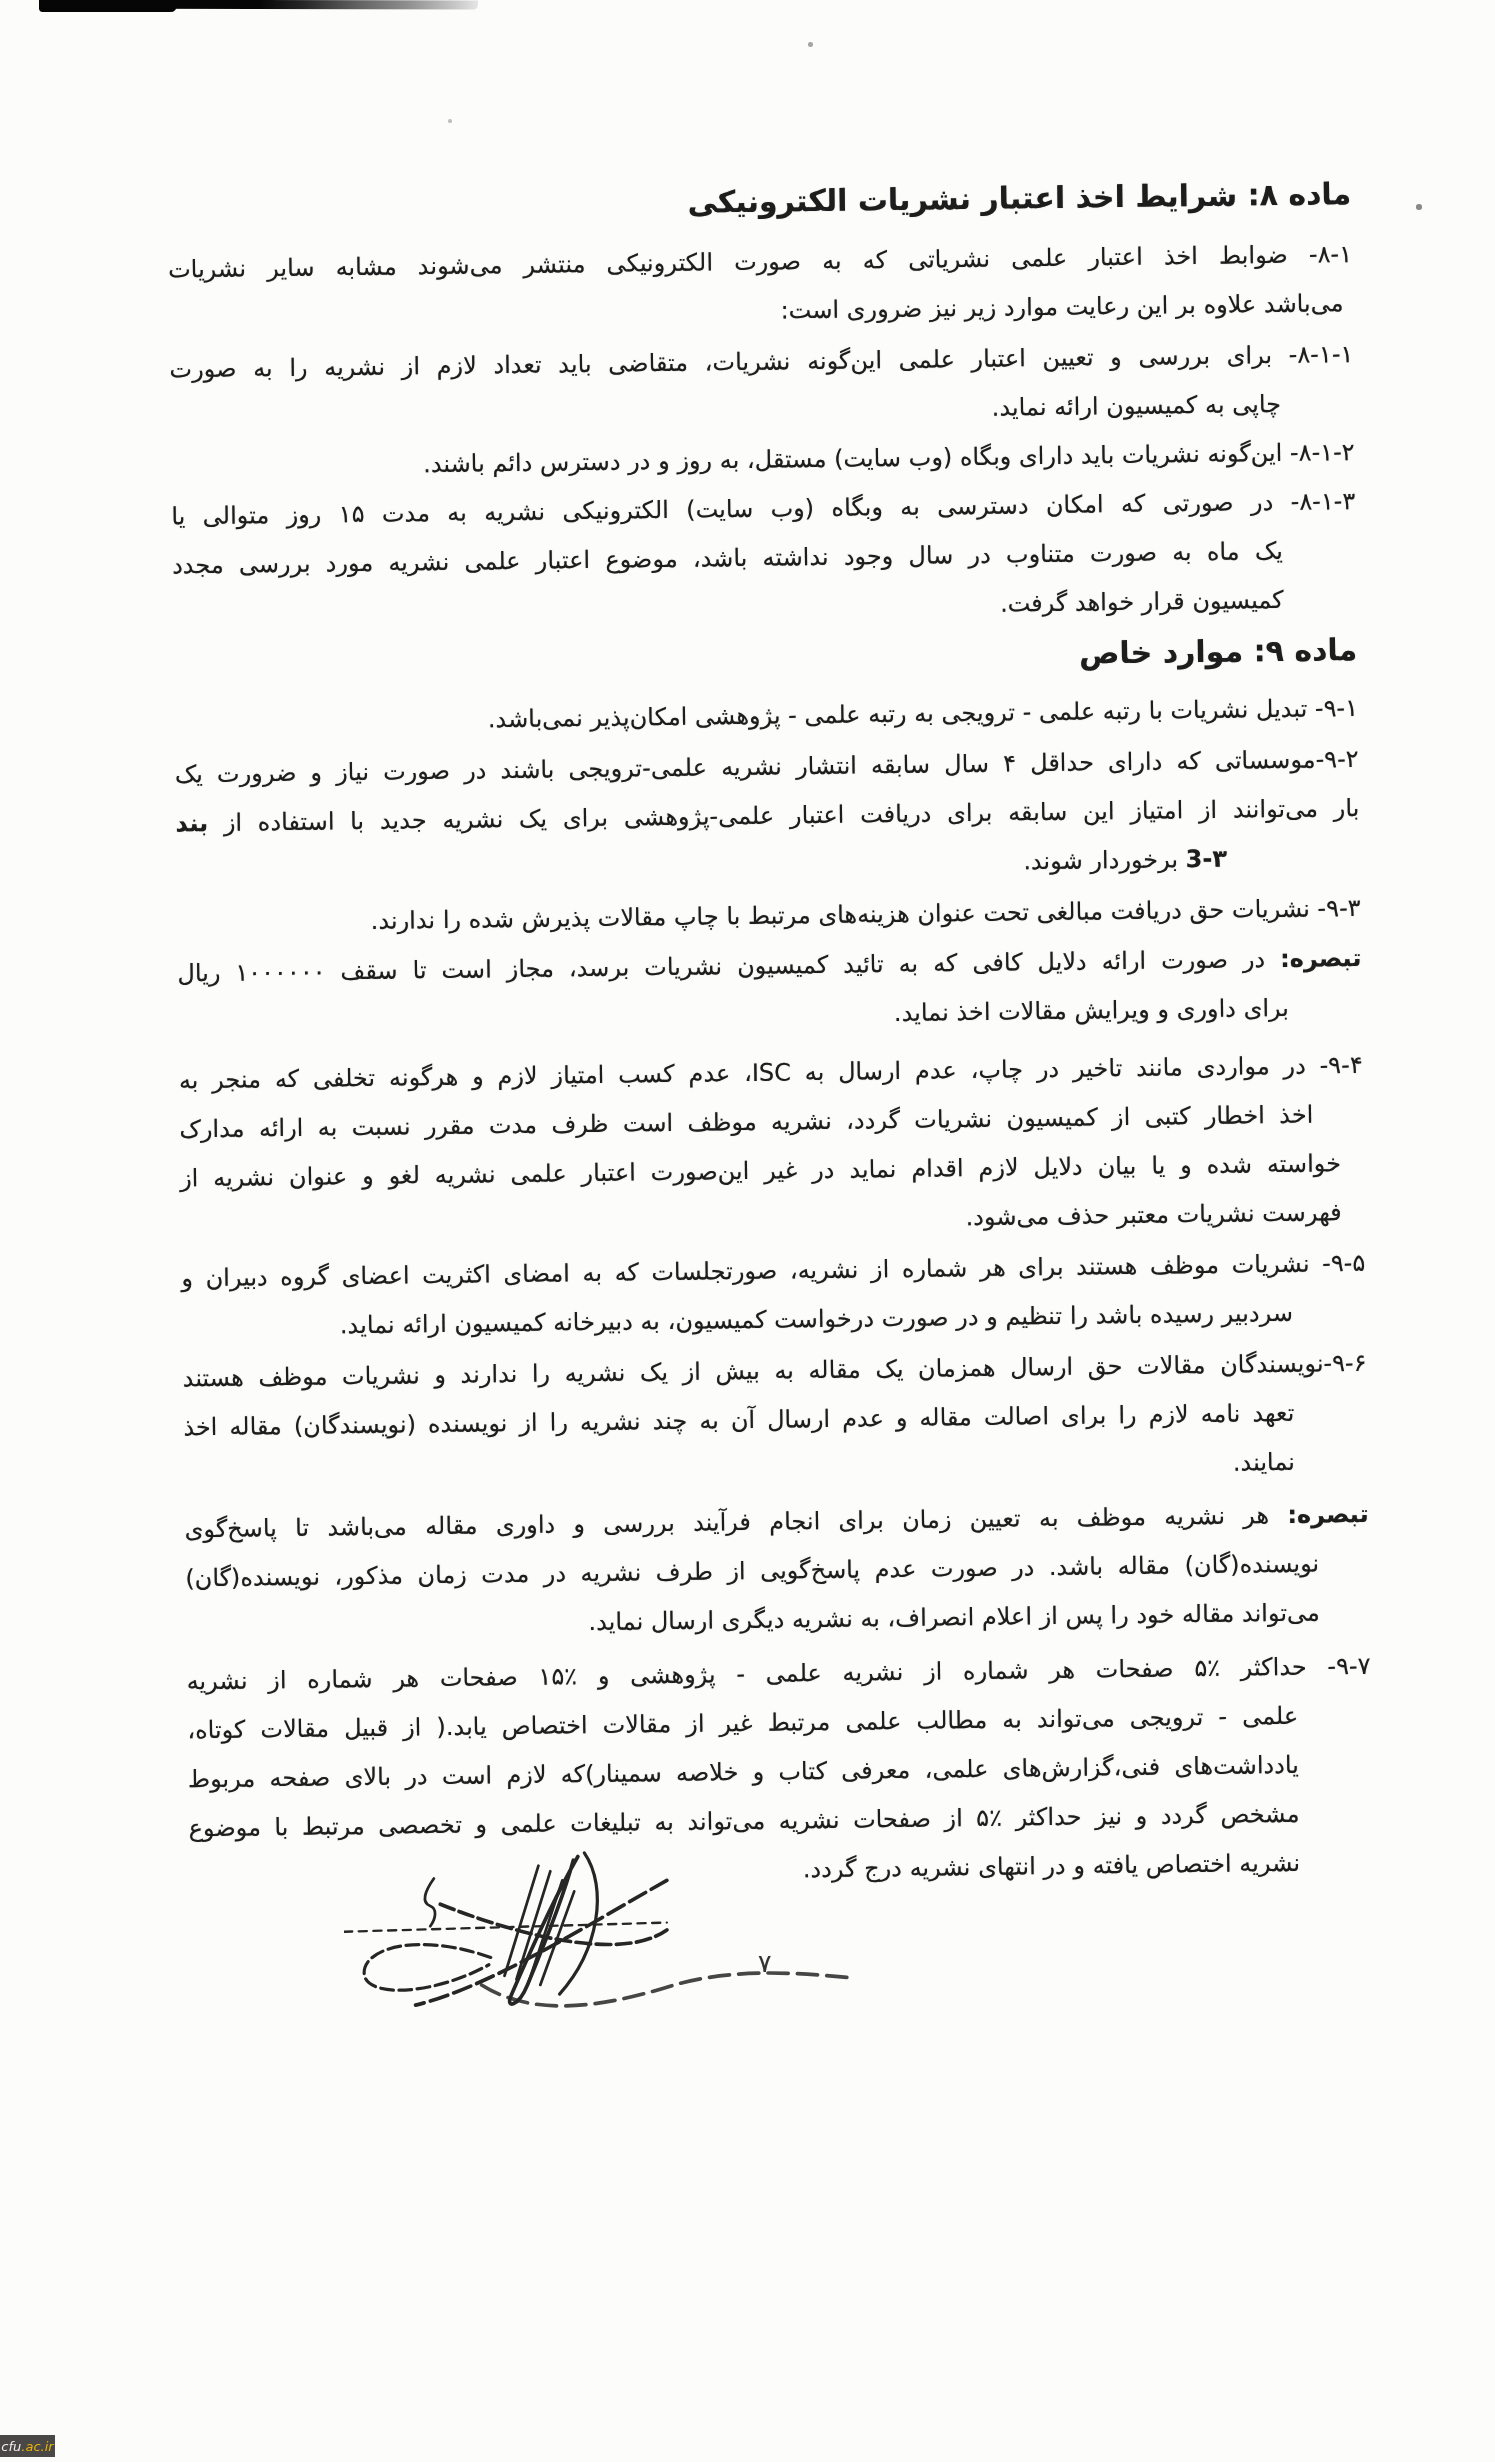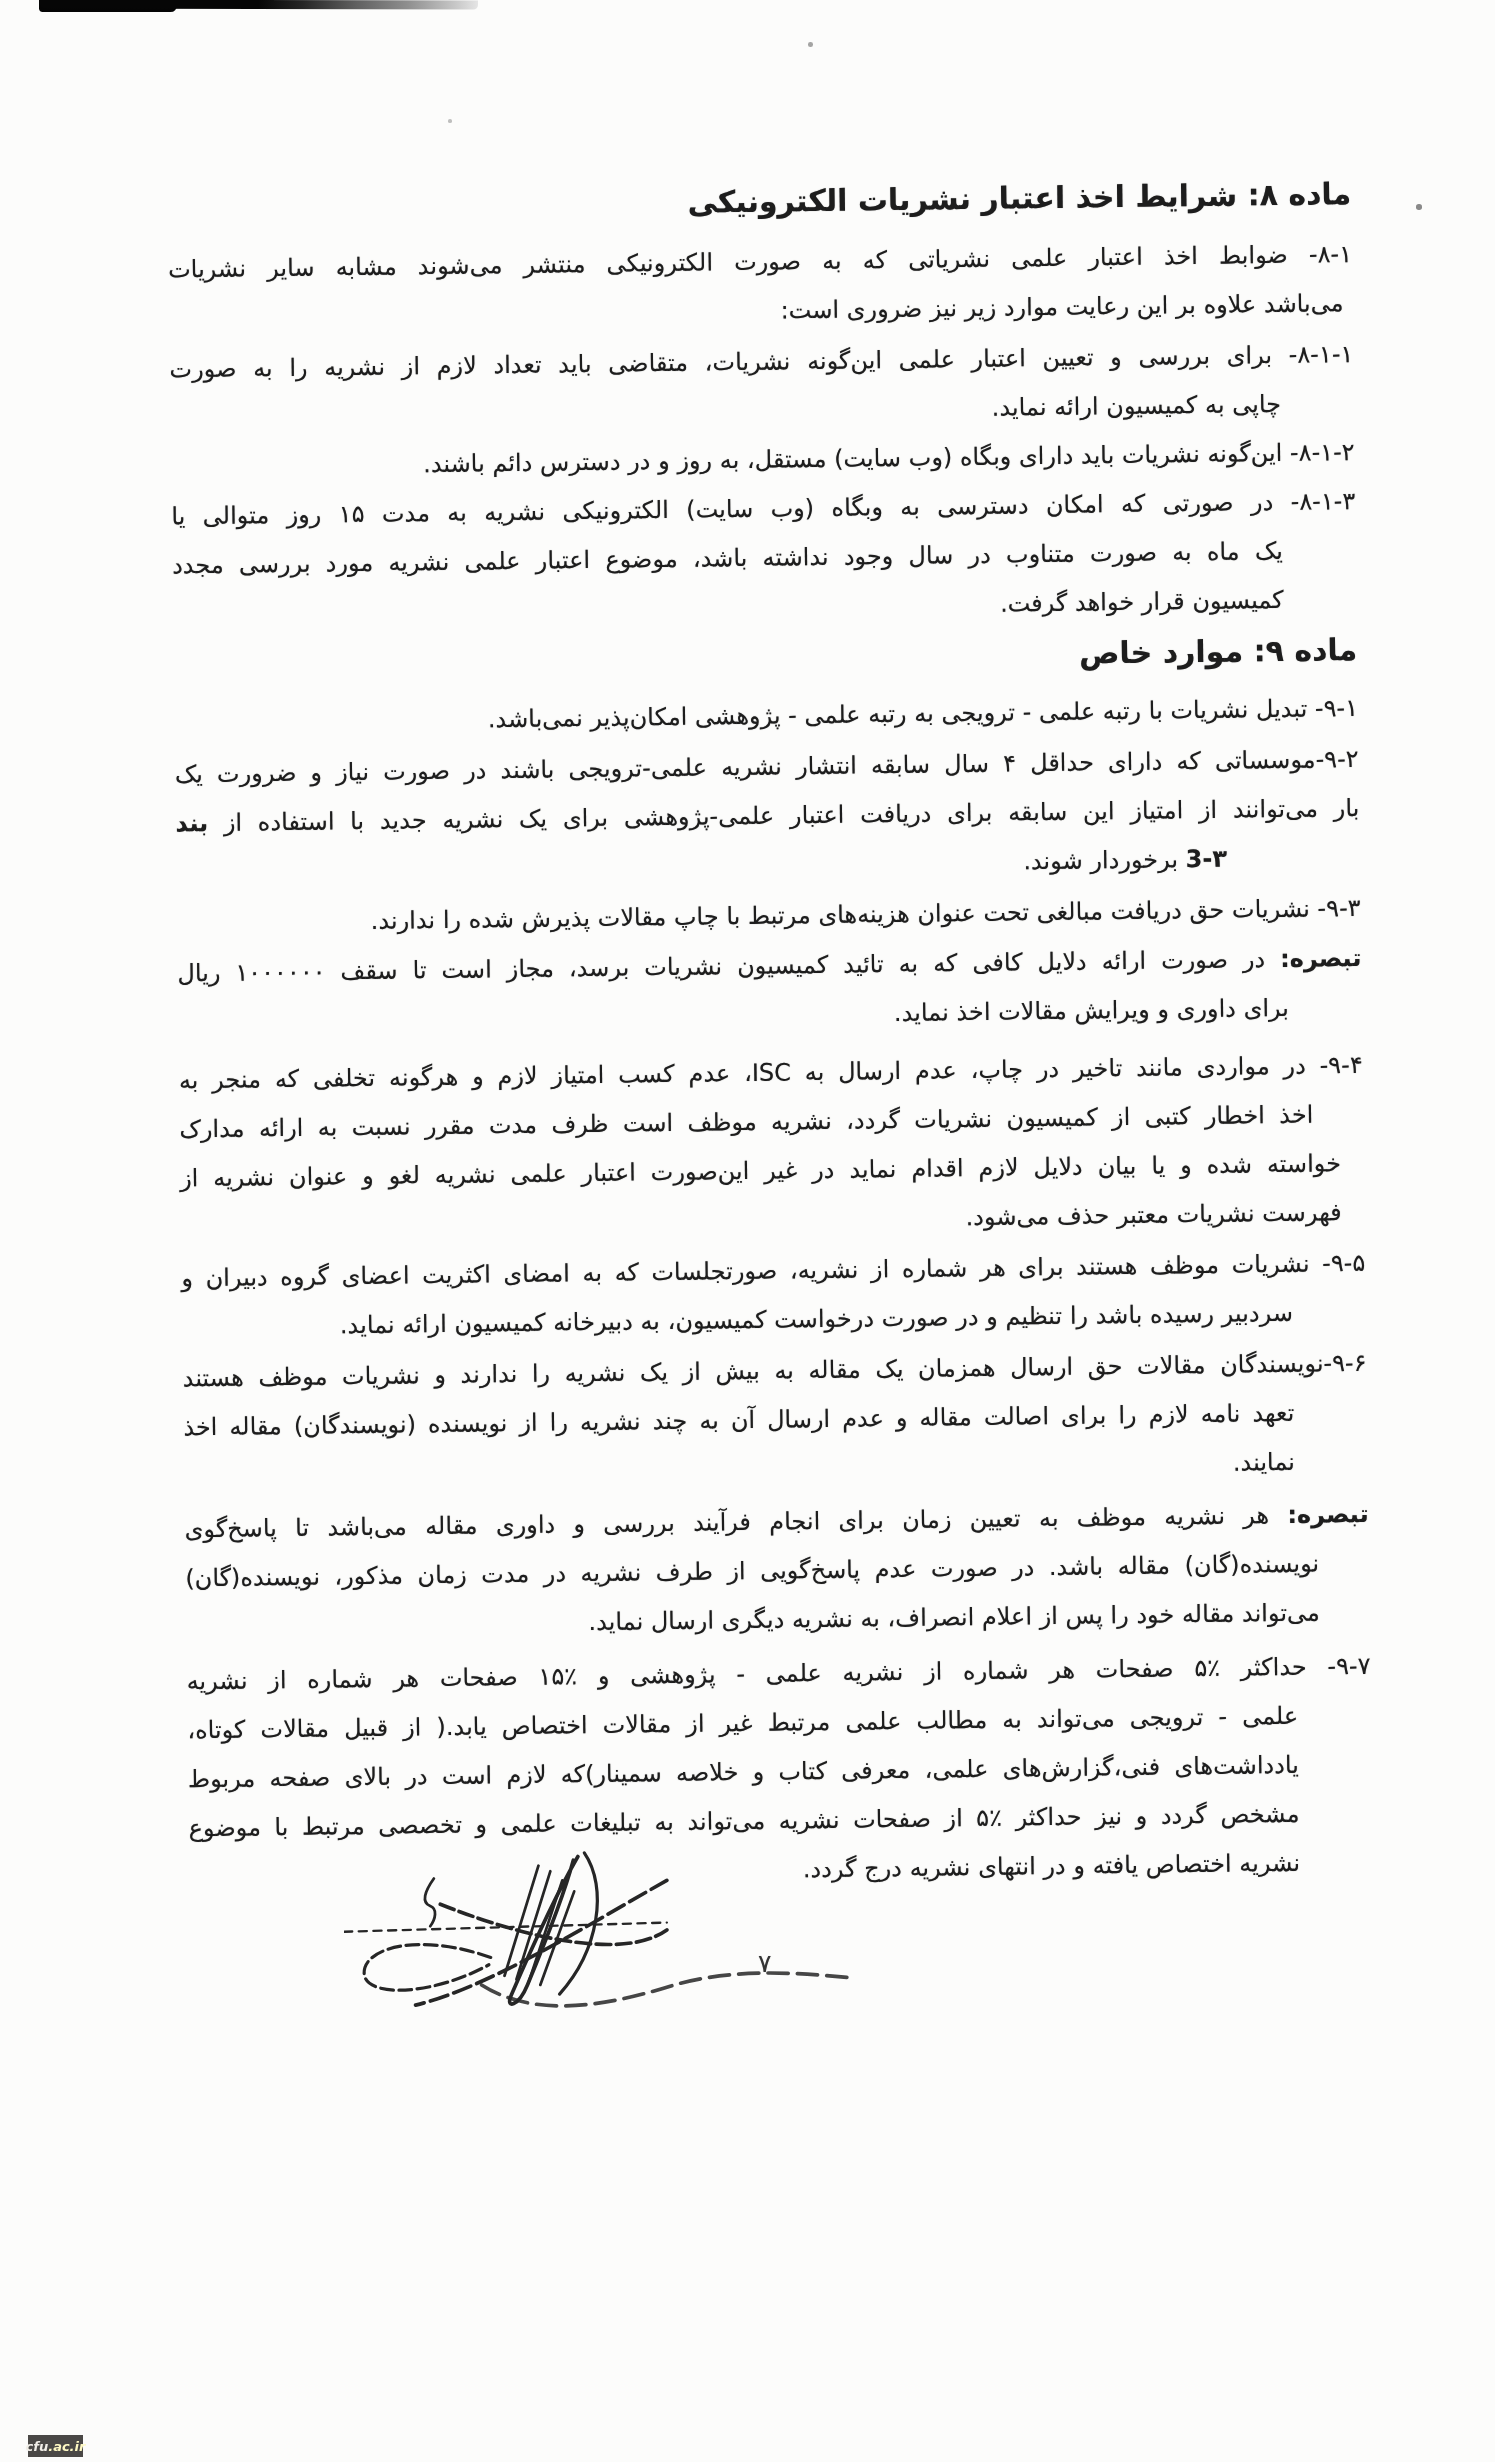--- a/index.html
+++ b/index.html
@@ -34,23 +34,23 @@
   
   .sig{position:absolute;left:344px;top:1840px;}
   .sig path{fill:none;stroke:#262626;stroke-linecap:round;}
 
   .pageno{position:absolute;left:758px;top:1949px;font-size:25px;color:#333;
     font-family:"DejaVu Sans",sans-serif;text-shadow:0 0 0.9px rgba(40,40,40,.4);}
 
   
   .wm{position:absolute;left:0;top:2435px;width:55px;height:22px;background:#4a4846;
     display:flex;align-items:center;justify-content:center;
-    font-style:italic;font-weight:bold;font-size:13px;letter-spacing:0;margin-left:28px;}
+    font-style:italic;font-weight:normal;font-size:13px;letter-spacing:0;}
   .wm .s1{color:#f1eee8;}
-  .wm .s2{color:#fef9c3;}
+  .wm .s2{color:#eab308;}
 </style>
 </head>
 <body>
 
 <div class="page">
 
   <div class="scanbar2"></div>
   <div class="scanbar"></div>
   <div class="speck sp1"></div>
   <div class="speck sp2"></div>

